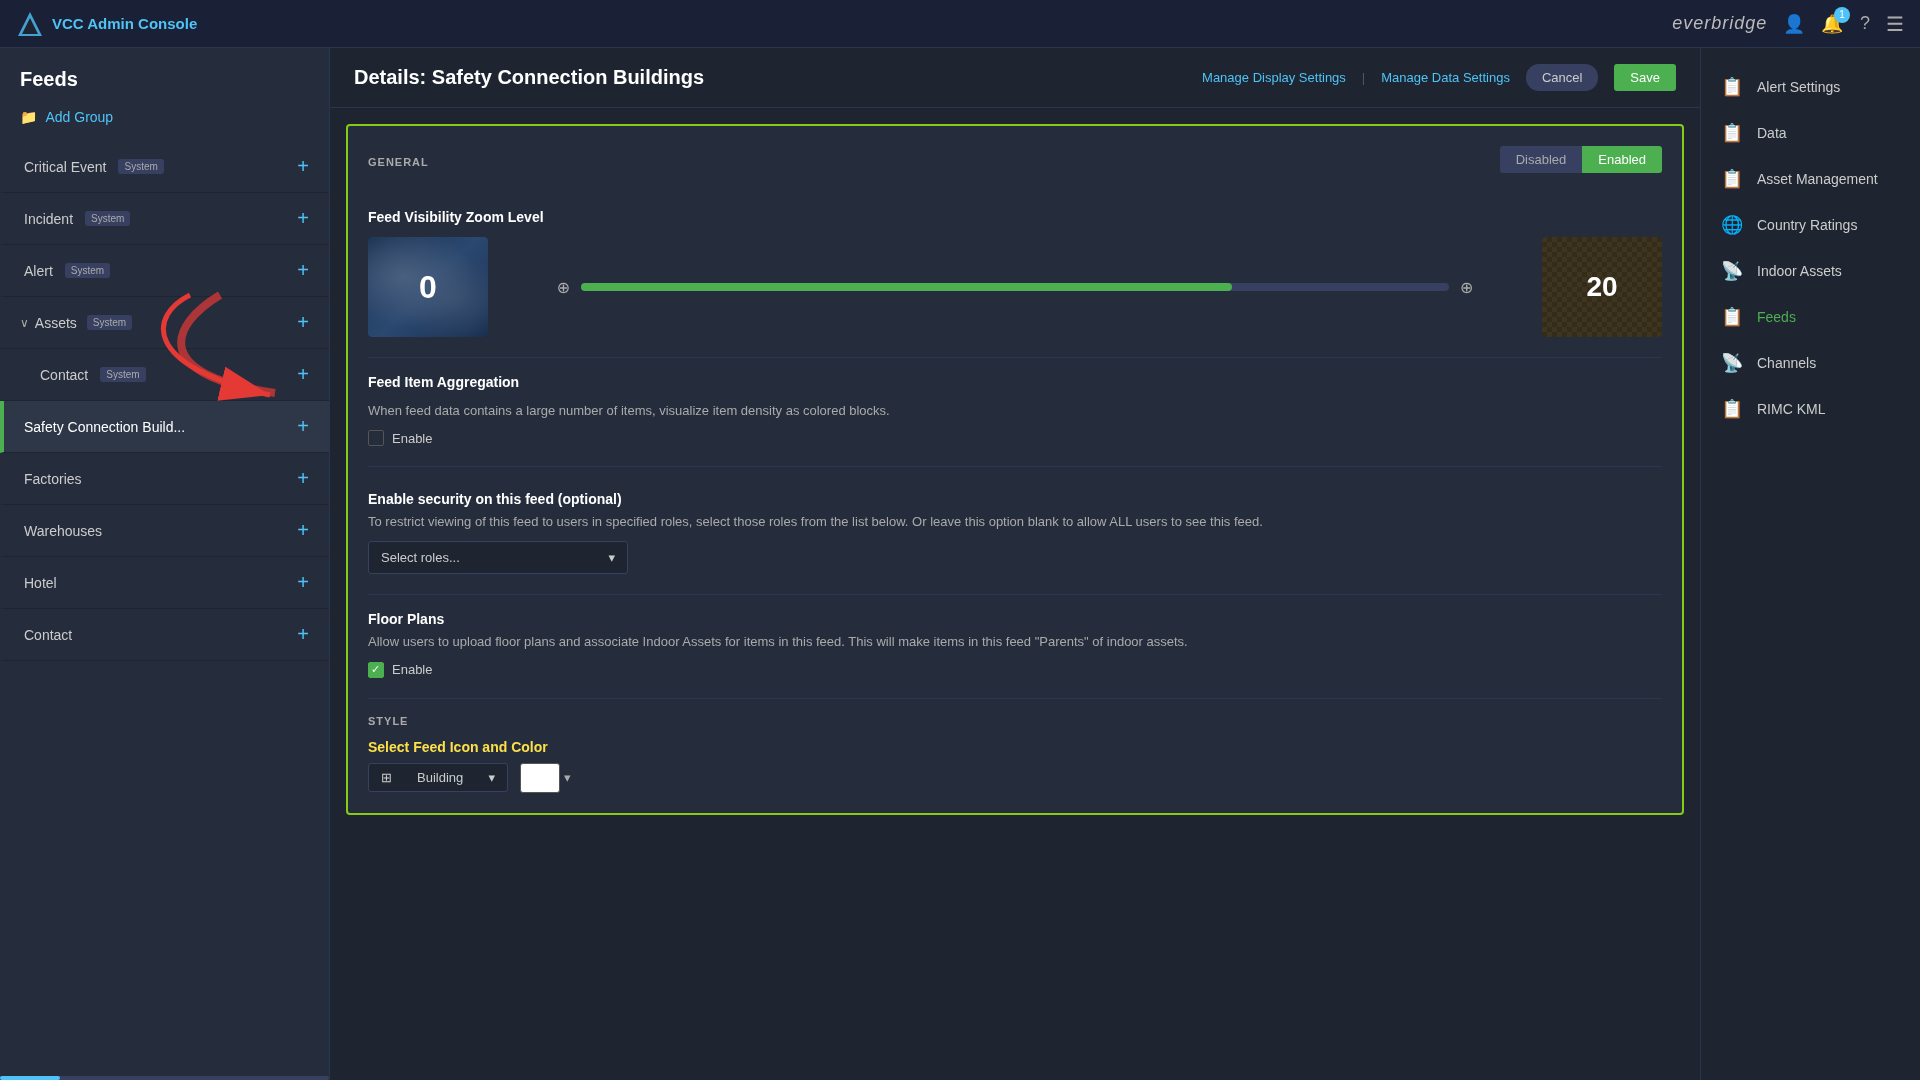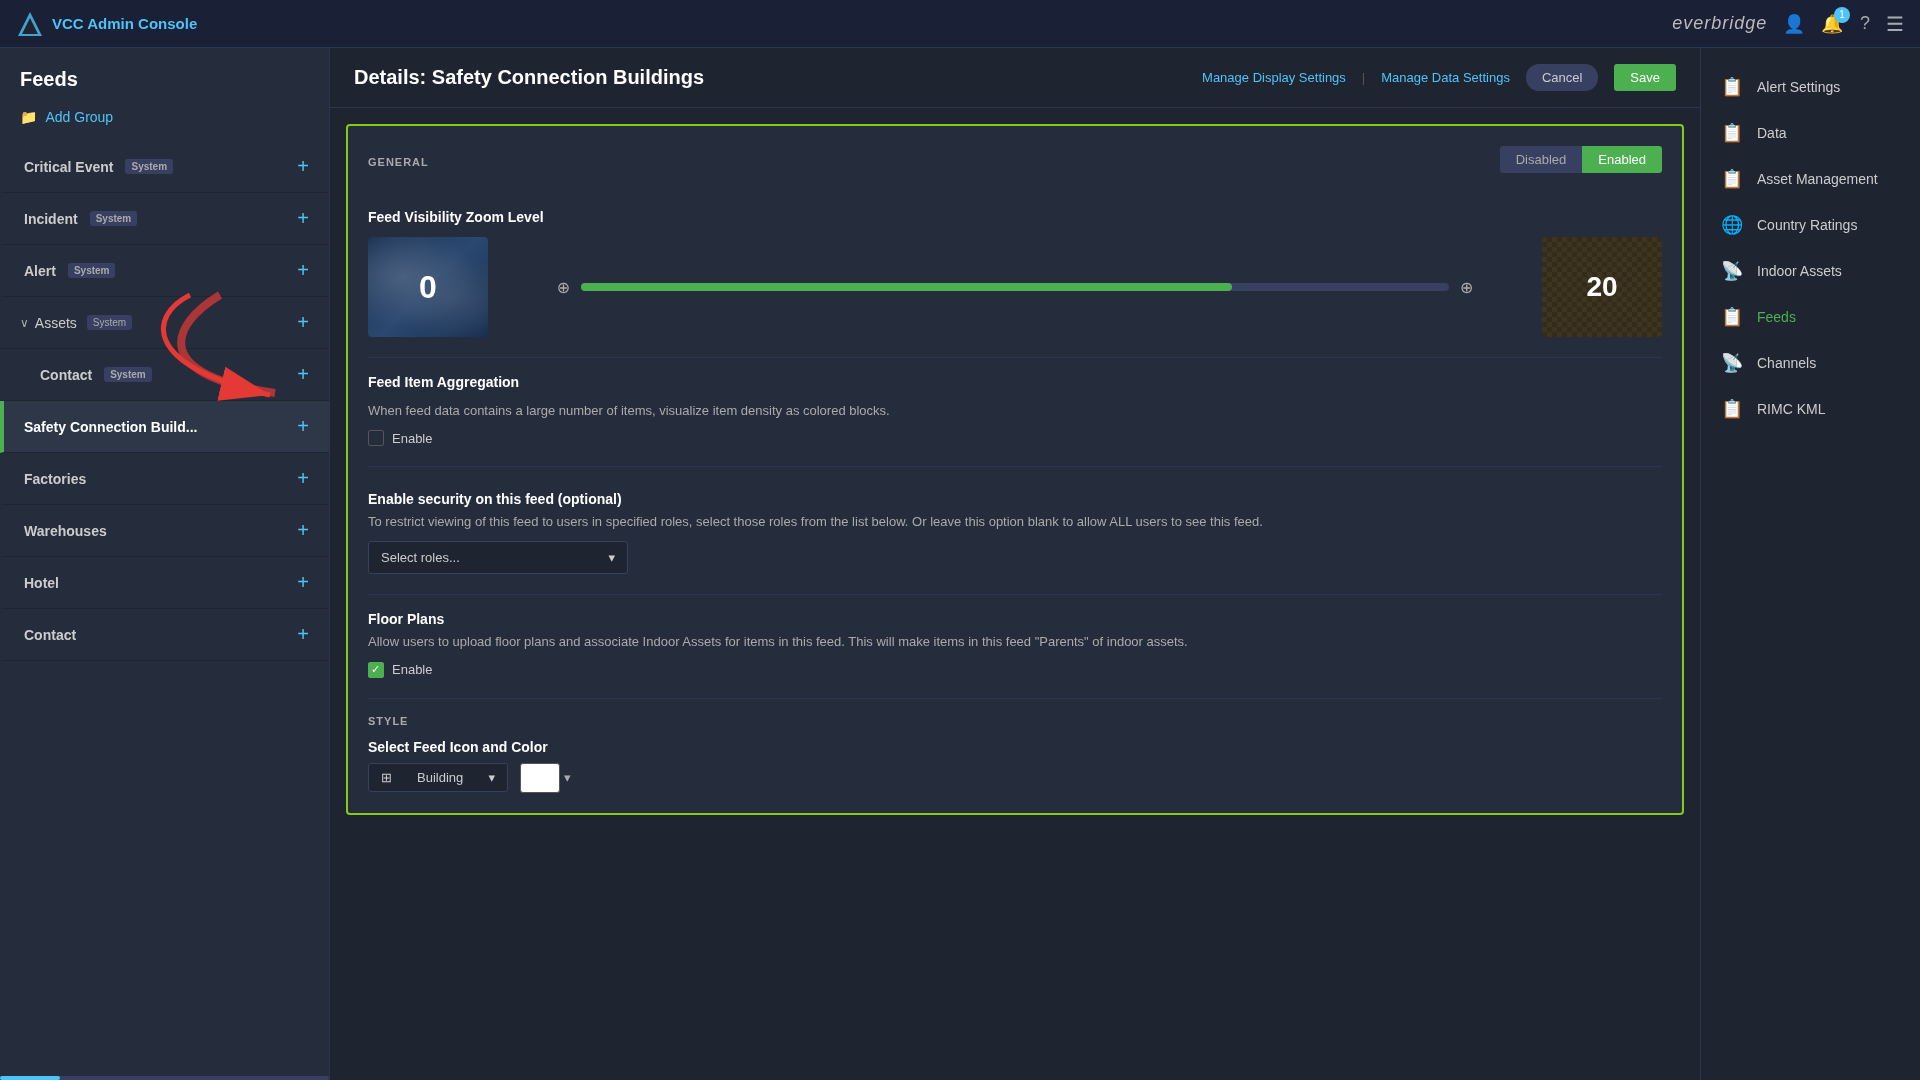--- a/index.html
+++ b/index.html
@@ -35,21 +35,21 @@
       display: flex; align-items: center; gap: 8px; color: #4fc3f7;
       padding: 8px 20px 16px; cursor: pointer; font-size: 14px;
     }
     .sidebar-item {
       display: flex; align-items: center; justify-content: space-between;
       padding: 14px 20px; border-left: 4px solid transparent;
       cursor: pointer; border-bottom: 1px solid #1e2530;
     }
     .sidebar-item.active { border-left-color: #4caf50; background: #2d3748; }
     .sidebar-item.active .item-name { color: #fff; }
-    .sidebar-item-left { display: flex; align-items: center; gap: 8px; font-weight: bold; }
+    .sidebar-item-left { display: flex; align-items: center; gap: 8px; }
     .item-name { color: #ccc; font-size: 14px; }
     .item-badge {
       background: #374060; color: #aaa; font-size: 10px;
       padding: 2px 6px; border-radius: 3px; margin-left: 4px;
     }
     .plus-btn { color: #4fc3f7; font-size: 20px; cursor: pointer; }
     .group-header {
       display: flex; align-items: center; justify-content: space-between;
       padding: 14px 20px; cursor: pointer; border-bottom: 1px solid #1e2530;
     }
@@ -144,21 +144,21 @@
     }
 
     
     .floor-section { margin-bottom: 20px; }
     .floor-title { color: #fff; font-size: 14px; font-weight: 600; margin-bottom: 6px; }
     .floor-desc { color: #aaa; font-size: 13px; margin-bottom: 10px; line-height: 1.4; }
 
     
     .style-section { }
     .style-title { color: #aaa; font-size: 11px; font-weight: 700; letter-spacing: 1px; text-transform: uppercase; margin-bottom: 12px; }
-    .style-sub { color: #ffffff; font-size: 14px; font-weight: 600; margin-bottom: 8px; }
+    .style-sub { color: #fde047; font-size: 14px; font-weight: 600; margin-bottom: 8px; }
     .style-row { display: flex; align-items: center; gap: 12px; }
     .style-select {
       background: #1e2530; border: 1px solid #374060; color: #ccc;
       padding: 6px 12px; border-radius: 3px; min-width: 140px; cursor: pointer;
       display: flex; align-items: center; gap: 8px; justify-content: space-between;
     }
     .color-picker {
       background: #fff; width: 40px; height: 30px; border: 1px solid #555;
       border-radius: 3px; cursor: pointer;
     }

